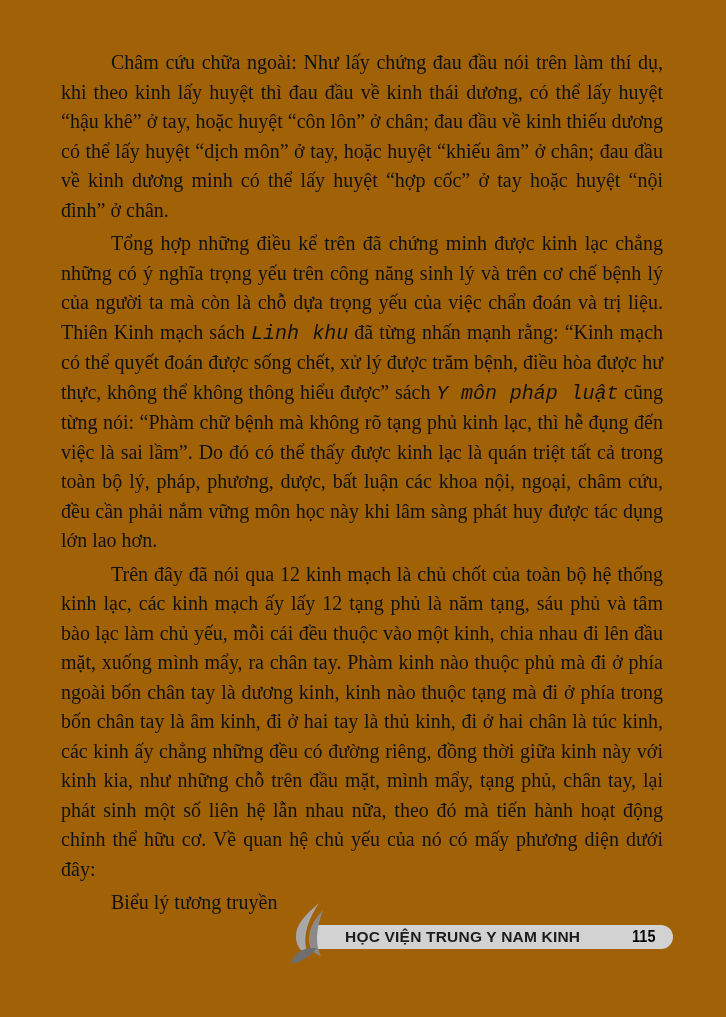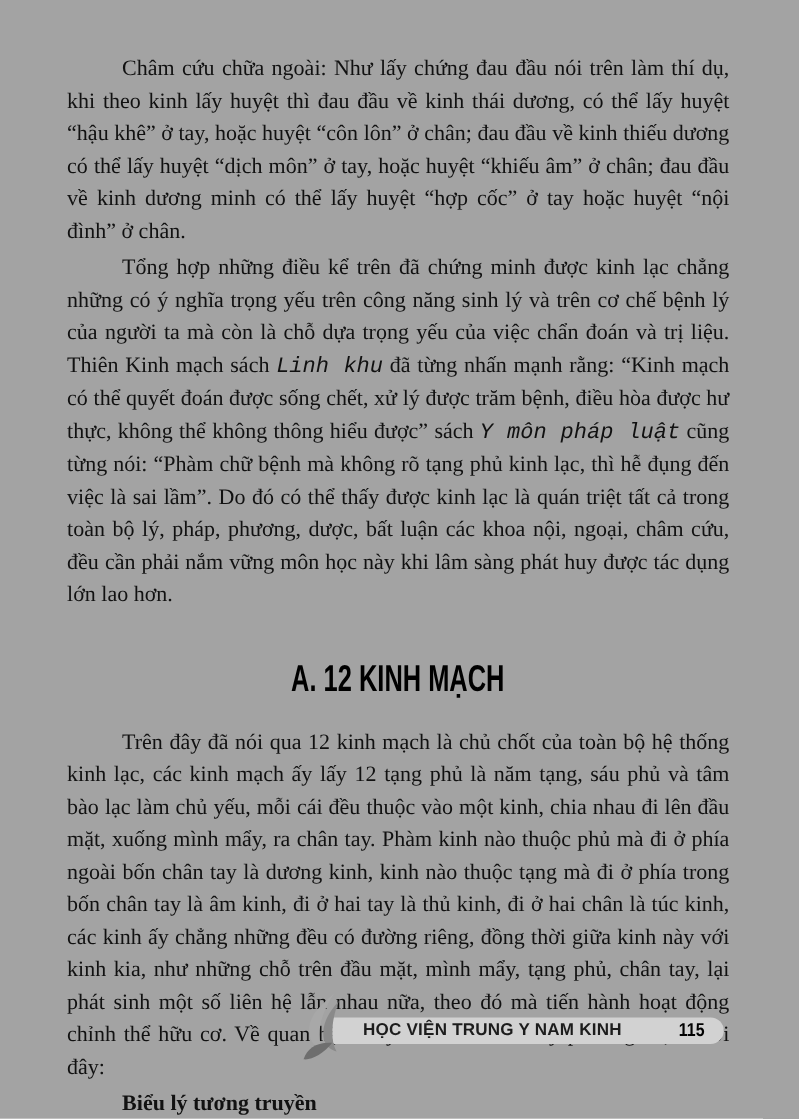--- a/index.html
+++ b/index.html
@@ -5,21 +5,21 @@
   html, body {
     margin: 0;
     padding: 0;
     background: #e8e8e8;
   }
   .page {
     position: relative;
     width: 726px;
     height: 1017px;
     margin: 0 auto;
-    background: #a3a3a3;
+    background: #a16207;
     overflow: hidden;
     font-family: "Liberation Serif", serif;
     color: #111111;
   }
   .content {
     position: absolute;
     left: 61px;
     top: 48px;
     width: 602px;
     font-size: 20px;
@@ -46,27 +46,27 @@
     font-weight: 800;
     font-size: 34px;
     line-height: 34px;
     letter-spacing: 0px;
     color: #000000;
     transform: scaleX(0.68);
     transform-origin: center;
     white-space: nowrap;
   }
   .subheading {
-    font-weight: bold;
+    font-weight: normal;
     margin-top: 4px;
   }
   
   .footer {
     position: absolute;
-    left: 0;
+    left: 15px;
     top: 900px;
     width: 582px;
     height: 70px;
   }
   .footer-bar {
     position: absolute;
     left: 302px;
     top: 25px;
     width: 356px;
     height: 24px;
@@ -111,21 +111,20 @@
 <body>
 
 <div class="page">
 
   <div class="content">
 
     <p><span>Châm cứu chữa ngoài: Như lấy chứng đau đầu nói trên làm thí dụ, khi theo kinh lấy huyệt thì đau đầu về kinh thái dương, có thể lấy huyệt “hậu khê” ở tay, hoặc huyệt “côn lôn” ở chân; đau đầu về kinh thiếu dương có thể lấy huyệt “dịch môn” ở tay, hoặc huyệt “khiếu âm” ở chân; đau đầu về kinh dương minh có thể lấy huyệt “hợp cốc” ở tay hoặc huyệt “nội đình” ở chân.</span></p>
 
     <p><span>Tổng hợp những điều kể trên đã chứng minh được kinh lạc chẳng những có ý nghĩa trọng yếu trên công năng sinh lý và trên cơ chế bệnh lý của người ta mà còn là chỗ dựa trọng yếu của việc chẩn đoán và trị liệu. Thiên Kinh mạch sách </span><span class="italic">Linh khu</span><span> đã từng nhấn mạnh rằng: “Kinh mạch có thể quyết đoán được sống chết, xử lý được trăm bệnh, điều hòa được hư thực, không thể không thông hiểu được” sách </span><span class="italic">Y môn pháp luật</span><span> cũng từng nói: “Phàm chữ bệnh mà không rõ tạng phủ kinh lạc, thì hễ đụng đến việc là sai lầm”. Do đó có thể thấy được kinh lạc là quán triệt tất cả trong toàn bộ lý, pháp, phương, dược, bất luận các khoa nội, ngoại, châm cứu, đều cần phải nắm vững môn học này khi lâm sàng phát huy được tác dụng lớn lao hơn.</span></p>
 
-    <h1 class="section-heading"><span class="cond">A. 12 KINH MẠCH</span></h1>
 
     <p><span>Trên đây đã nói qua 12 kinh mạch là chủ chốt của toàn bộ hệ thống kinh lạc, các kinh mạch ấy lấy 12 tạng phủ là năm tạng, sáu phủ và tâm bào lạc làm chủ yếu, mỗi cái đều thuộc vào một kinh, chia nhau đi lên đầu mặt, xuống mình mẩy, ra chân tay. Phàm kinh nào thuộc phủ mà đi ở phía ngoài bốn chân tay là dương kinh, kinh nào thuộc tạng mà đi ở phía trong bốn chân tay là âm kinh, đi ở hai tay là thủ kinh, đi ở hai chân là túc kinh, các kinh ấy chẳng những đều có đường riêng, đồng thời giữa kinh này với kinh kia, như những chỗ trên đầu mặt, mình mẩy, tạng phủ, chân tay, lại phát sinh một số liên hệ lẫn nhau nữa, theo đó mà tiến hành hoạt động chỉnh thể hữu cơ. Về quan hệ chủ yếu của nó có mấy phương diện dưới đây:</span></p>
 
     <p class="subheading"><span>Biểu lý tương truyền</span></p>
 
   </div>
 
   <div class="footer">
 
     <div class="footer-bar">

